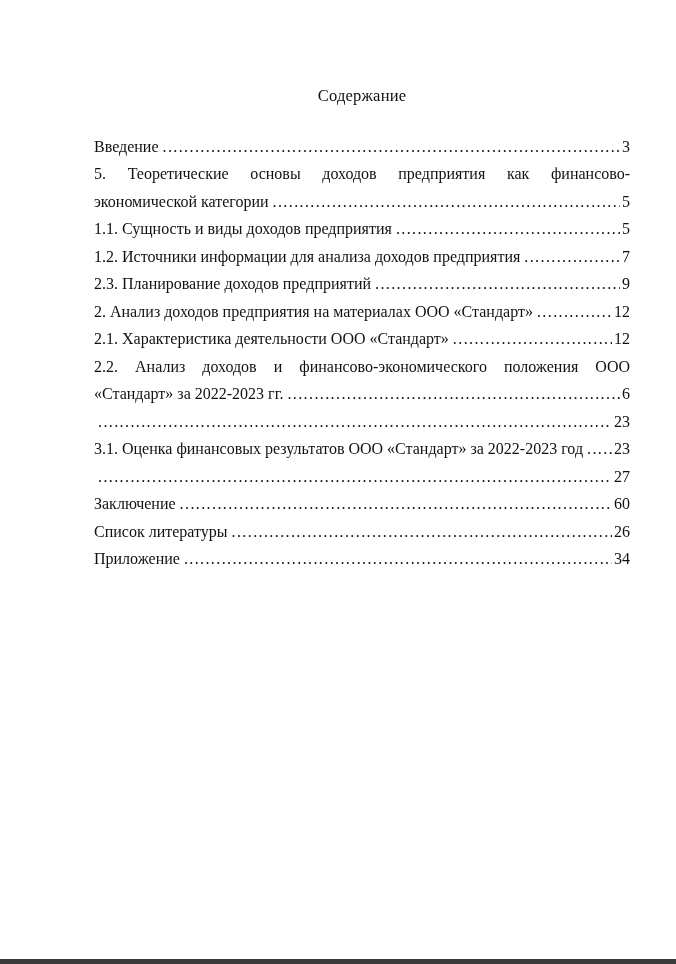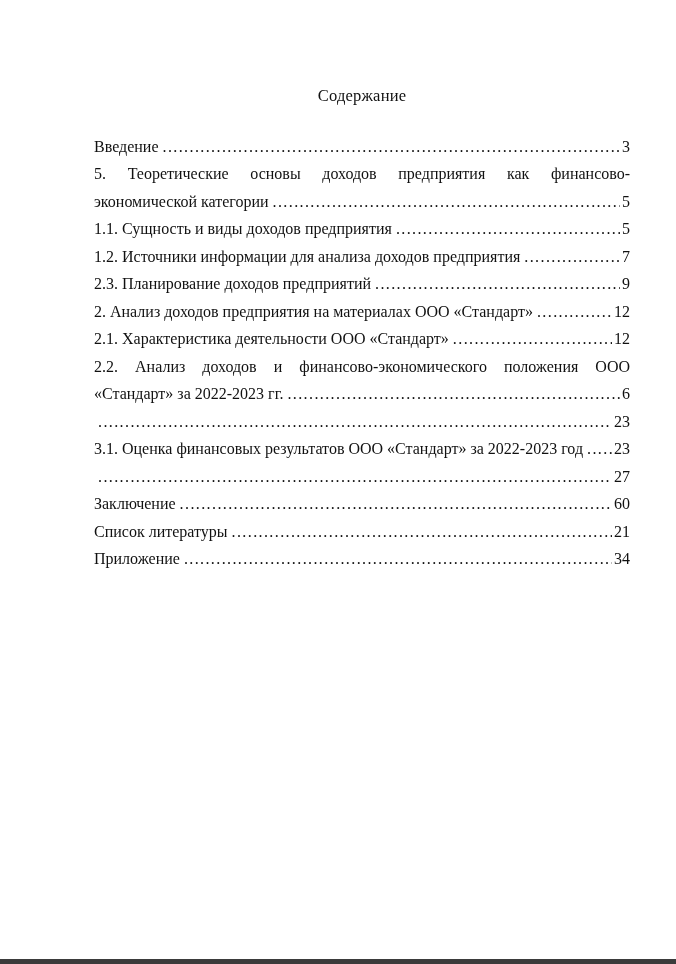--- a/index.html
+++ b/index.html
@@ -175,21 +175,21 @@
         <span class="toc-text">Заключение</span>
         <span class="dots">................................................................................................................................................................</span>
         <span class="pagenum">60</span>
       </div>
     </div>
 
     <div class="toc-entry">
       <div class="toc-last">
         <span class="toc-text">Список литературы</span>
         <span class="dots">................................................................................................................................................................</span>
-        <span class="pagenum">21</span>
+        <span class="pagenum">26</span>
       </div>
     </div>
 
     <div class="toc-entry">
       <div class="toc-last">
         <span class="toc-text">Приложение</span>
         <span class="dots">................................................................................................................................................................</span>
         <span class="pagenum">34</span>
       </div>
     </div>

